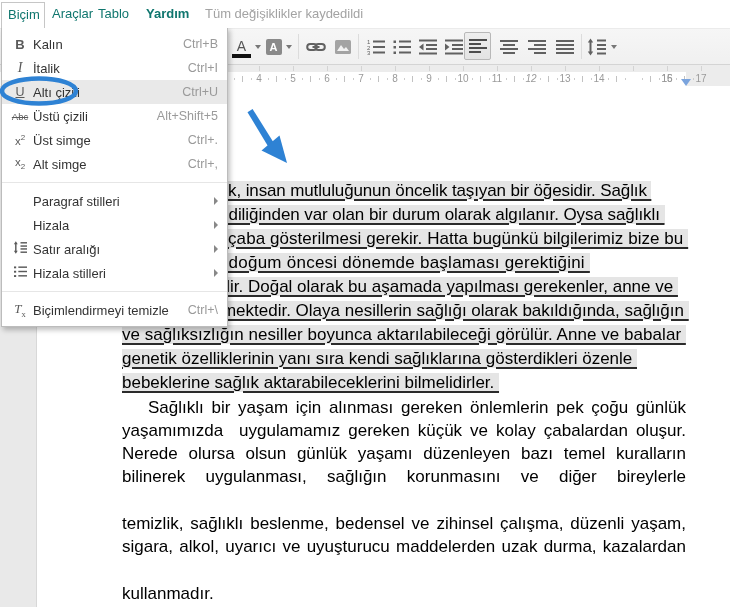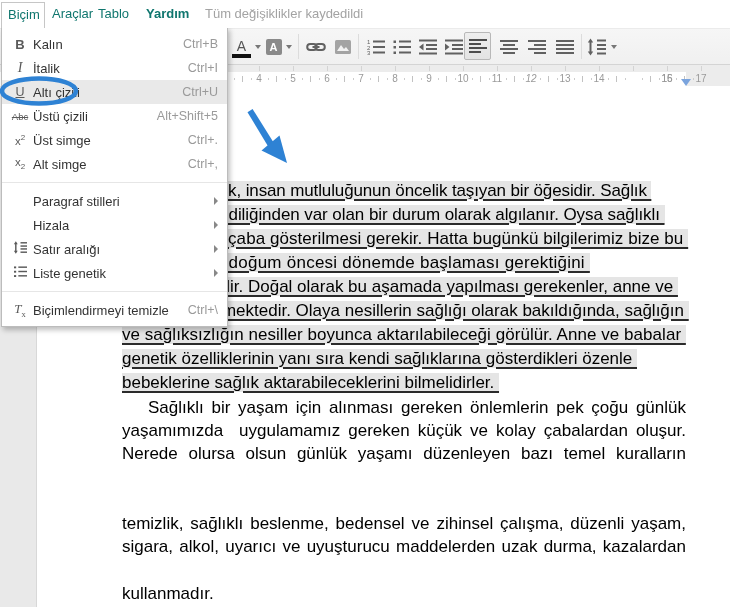--- a/index.html
+++ b/index.html
@@ -95,20 +95,21 @@
   <div class="p1-line" style="left:161.3px;top:165px;letter-spacing:0.25px"><span>çabanın doğum öncesi dönemde başlaması gerektiğini </span></div>
   <div class="p1-line" style="left:127px;top:189px"><span>göstermektedir. Doğal olarak bu aşamada yapılması gerekenler, anne ve </span></div>
   <div class="p1-line" style="left:134px;top:213px"><span>babaya düşmektedir. Olaya nesillerin sağlığı olarak bakıldığında, sağlığın </span></div>
   <div class="p1-line" style="left:122px;top:237px;letter-spacing:0.045px"><span>ve sağlıksızlığın nesiller boyunca aktarılabileceği görülür. Anne ve babalar </span></div>
   <div class="p1-line" style="left:122px;top:261px"><span>genetik özelliklerinin yanı sıra kendi sağlıklarına gösterdikleri özenle </span></div>
   <div class="p1-line" style="left:122px;top:285px"><span>bebeklerine sağlık aktarabileceklerini bilmelidirler. </span></div>
 
   <div class="p2-line p2-first" style="top:309.5px">Sağlıklı bir yaşam için alınması gereken önlemlerin pek çoğu günlük</div>
   <div class="p2-line" style="top:332.75px">yaşamımızda&nbsp; uygulamamız gereken küçük ve kolay çabalardan oluşur.</div>
   <div class="p2-line" style="top:356px">Nerede olursa olsun günlük yaşamı düzenleyen bazı temel kuralların</div>
+  <div class="p2-line" style="top:379.25px">bilinerek uygulanması, sağlığın korunmasını ve diğer bireylerle</div>
   <div class="p2-line" style="top:425.75px">temizlik, sağlıklı beslenme, bedensel ve zihinsel çalışma, düzenli yaşam,</div>
   <div class="p2-line" style="top:449px">sigara, alkol, uyarıcı ve uyuşturucu maddelerden uzak durma, kazalardan</div>
   <div class="p2-line p2-last" style="top:495.5px">kullanmadır.</div>
 </div>
 
 <div id="ruler">
   <div class="white"></div>
   <div id="ruler-marks">
       <div class="rnum" style="left: 225px;">3</div>
       <div class="rtick-top" style="left: 225px;"></div>
@@ -400,21 +401,21 @@
             <line x1="7" y1="9" x2="19" y2="9"></line>
             <line x1="7" y1="15" x2="19" y2="15"></line>
         </g>
         <g fill="#5a5a5a">
           <rect x="1" y="2" width="3" height="2.6"></rect>
             <rect x="1" y="8" width="3" height="2.6"></rect>
             <rect x="1" y="14" width="3" height="2.6"></rect>
         </g>
       </svg>
     </span>
-    <span class="mi-label">Liste genetik</span>
+    <span class="mi-label">Hizala stilleri</span>
     <span class="mi-arrow"></span>
   </div>
   <div class="mi-sep"></div>
   <div class="mi">
     <span class="mi-icon ic-tx"><span>T</span><sub>x</sub></span>
     <span class="mi-label">Biçimlendirmeyi temizle</span>
     <span class="mi-short">Ctrl+\</span>
   </div>
 </div>
 

